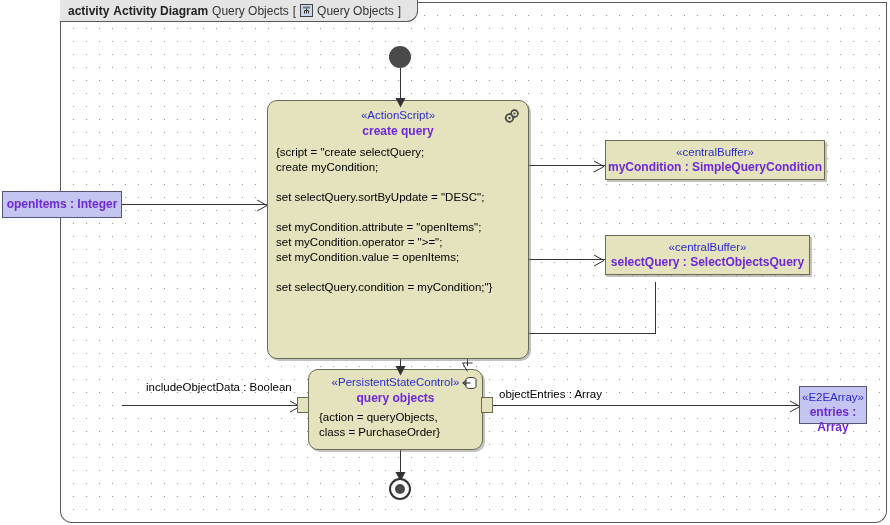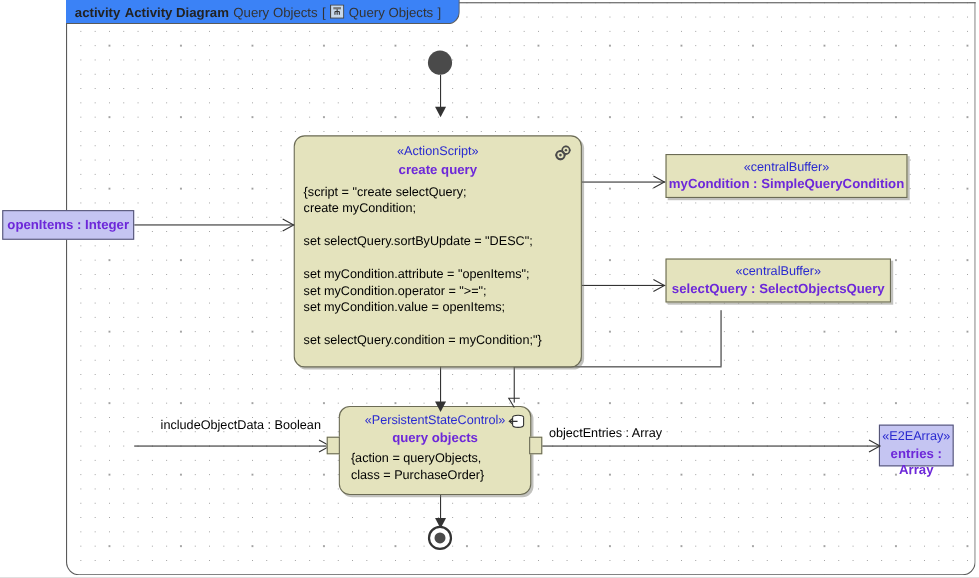--- a/index.html
+++ b/index.html
@@ -43,21 +43,21 @@
     background: #5a5a5a;
   }
 
   
   #frame-header {
     position: absolute;
     left: 60px;
     top: 0px;
     height: 22px;
     padding: 0 16px 0 8px;
-    background: #3b82f6;
+    background: #e5e5e5;
     border: 1px solid #5a5a5a;
     border-top: none;
     border-left: none;
     border-radius: 0 0 11px 0;
     display: flex;
     align-items: center;
     gap: 4px;
     font-size: 12px;
     color: #222;
     white-space: nowrap;
@@ -303,21 +303,21 @@
       </svg>
   </div>
 
   <div class="edge-label" style="left:146px; top:381px;">includeObjectData : Boolean</div>
   <div class="edge-label" style="left:499px; top:388px;text-align:center;">objectEntries : Array</div>
 
   <div class="initial-node" style="left:389px; top:46px;"></div>
 
   <div class="final-node" style="left:389px; top:478px;"></div>
 
-  <div class="node action" style="left:267px; top:100px; width:262px; height:211px;margin-top:23px;">
+  <div class="node action" style="left:267px; top:100px; width:262px; height:259px;">
     <div class="node-icon" style="right:9px; top:8px;">
       <svg width="16" height="15" viewBox="0 0 16 15">
         <circle cx="10.5" cy="4.5" r="3.4" fill="none" stroke="#4a4a4a" stroke-width="1.6"></circle>
         <circle cx="10.5" cy="4.5" r="1.1" fill="#4a4a4a"></circle>
         <circle cx="5.5" cy="9" r="3.8" fill="none" stroke="#4a4a4a" stroke-width="1.8"></circle>
         <circle cx="5.5" cy="9" r="1.2" fill="#4a4a4a"></circle>
         <g fill="#4a4a4a">
           <rect x="4.8" y="4.4" width="1.4" height="1.5"></rect>
           <rect x="4.8" y="12.1" width="1.4" height="1.5"></rect>
           <rect x="0.9" y="8.3" width="1.5" height="1.4"></rect>

